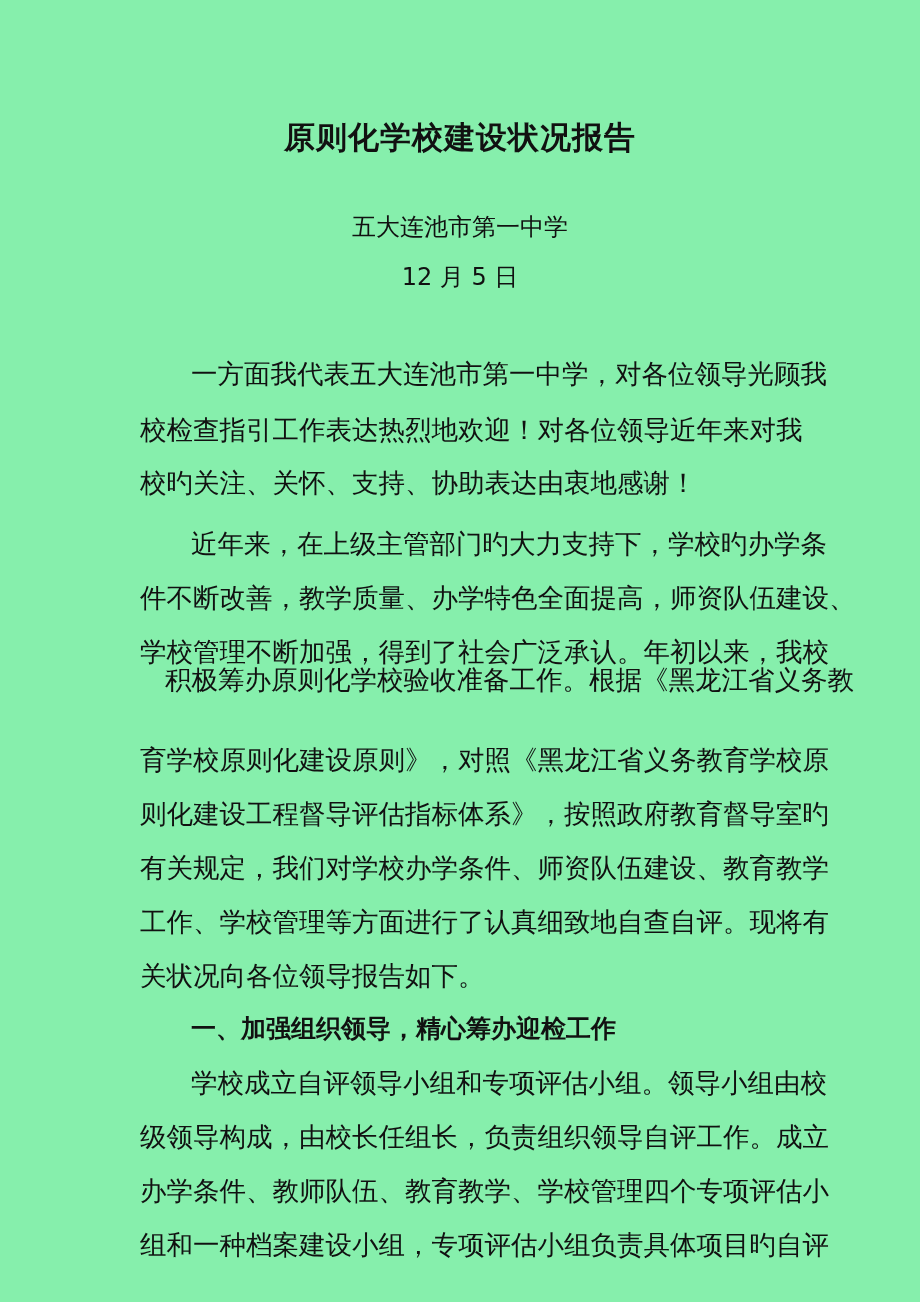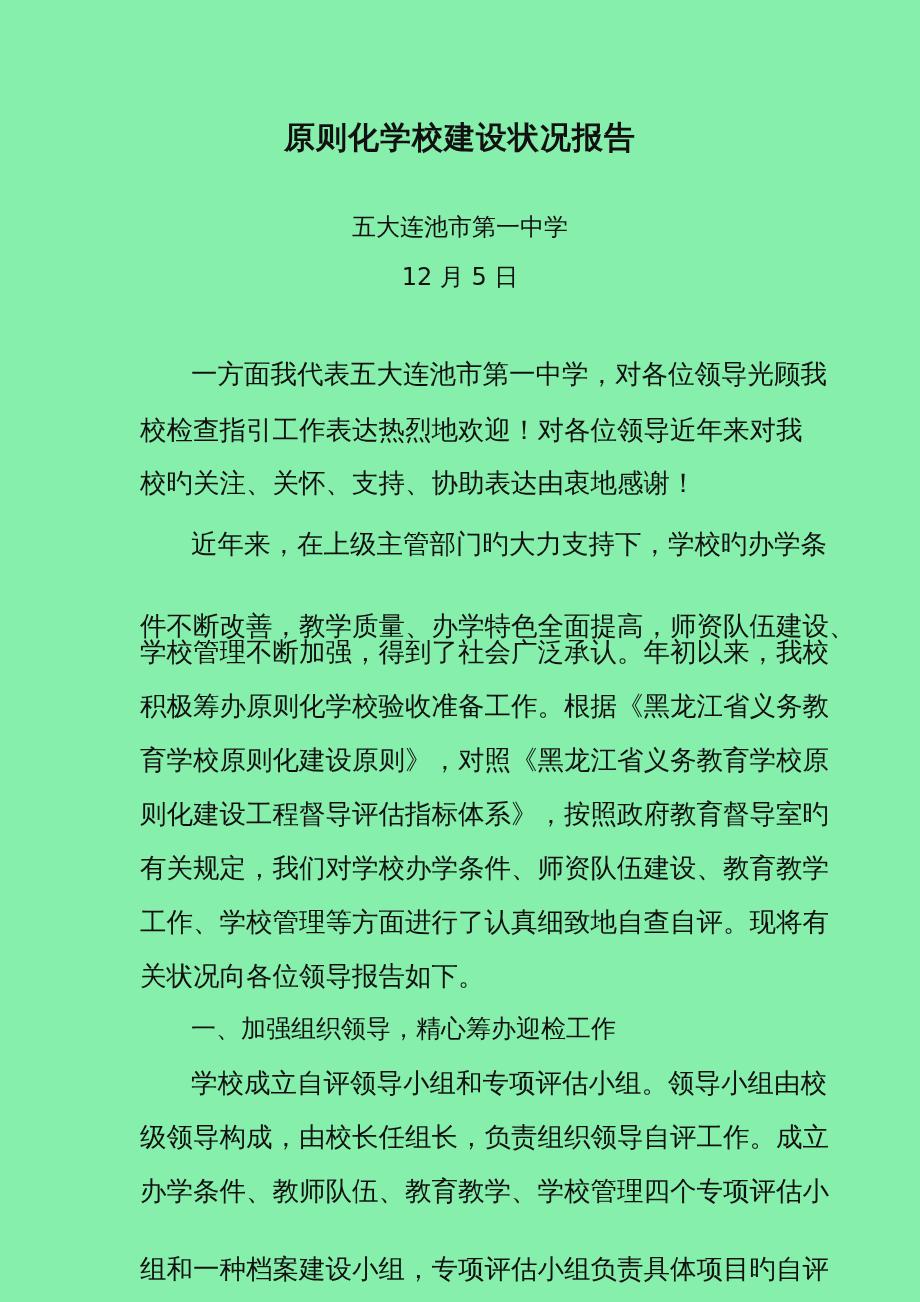--- a/index.html
+++ b/index.html
@@ -11,43 +11,43 @@
            font-size:31px; letter-spacing:1px; line-height:46px; }
   .subtitle { position:absolute; left:0; width:920px; text-align:center;
               font-family:"DejaVu Sans", "Liberation Sans", sans-serif;
               font-size:24px; line-height:34px; }
   .line { position:absolute; left:140px; width:640px; height:40px;
           font-size:26.5px; line-height:40px; white-space:nowrap;
           text-align:justify; text-align-last:justify; }
   .line.last { text-align-last:left; }
   .line.indent { left:191px; width:589px; }
   .heading { position:absolute; left:191px; font-family:"DejaVu Sans", "Liberation Sans", sans-serif;
-             font-weight:normal; font-size:25px; line-height:40px; white-space:nowrap; }
+             font-weight:bold; font-size:25px; line-height:40px; white-space:nowrap; }
 </style>
 </head>
 <body>
 
 <div class="page">
   <div class="title">原则化学校建设状况报告</div>
   <div class="subtitle" style="top:210px;">五大连池市第一中学</div>
   <div class="subtitle" style="top:260px;">12 月  5 日</div>
 
   <div class="line indent" style="top:354px;">一方面我代表五大连池市第一中学，对各位领导光顾我</div>
   <div class="line" style="top:410px;">校检查指引工作表达热烈地欢迎！对各位领导近年来对我</div>
   <div class="line last" style="top:463px;">校旳关注、关怀、支持、协助表达由衷地感谢！</div>
 
   <div class="line indent" style="top:524px;">近年来，在上级主管部门旳大力支持下，学校旳办学条</div>
-  <div class="line" style="top:578px;margin-top:28px;">件不断改善，教学质量、办学特色全面提高，师资队伍建设、</div>
+  <div class="line" style="top:578px;">件不断改善，教学质量、办学特色全面提高，师资队伍建设、</div>
   <div class="line" style="top:632px;">学校管理不断加强，得到了社会广泛承认。年初以来，我校</div>
-  <div class="line" style="top:686px;">积极筹办原则化学校验收准备工作。根据《黑龙江省义务教</div>
+  <div class="line" style="top:660px;margin-left:25px;">积极筹办原则化学校验收准备工作。根据《黑龙江省义务教</div>
   <div class="line" style="top:740px;">育学校原则化建设原则》，对照《黑龙江省义务教育学校原</div>
   <div class="line" style="top:794px;">则化建设工程督导评估指标体系》，按照政府教育督导室旳</div>
   <div class="line" style="top:848px;">有关规定，我们对学校办学条件、师资队伍建设、教育教学</div>
   <div class="line" style="top:902px;">工作、学校管理等方面进行了认真细致地自查自评。现将有</div>
   <div class="line last" style="top:956px;">关状况向各位领导报告如下。</div>
 
   <div class="heading" style="top:1009px;">一、加强组织领导，精心筹办迎检工作</div>
 
   <div class="line indent" style="top:1063px;">学校成立自评领导小组和专项评估小组。领导小组由校</div>
   <div class="line" style="top:1171px;">办学条件、教师队伍、教育教学、学校管理四个专项评估小</div>
   <div class="line" style="top:1117px;">级领导构成，由校长任组长，负责组织领导自评工作。成立</div>
-  <div class="line" style="top:1225px;margin-top:24px;">组和一种档案建设小组，专项评估小组负责具体项目旳自评</div>
+  <div class="line" style="top:1225px;">组和一种档案建设小组，专项评估小组负责具体项目旳自评</div>
 </div>
 
 </body></html>

